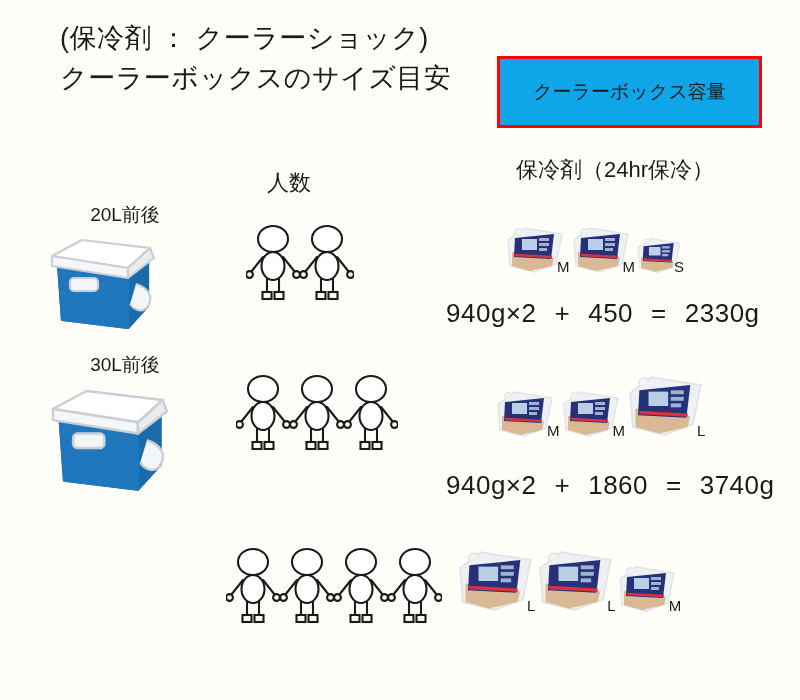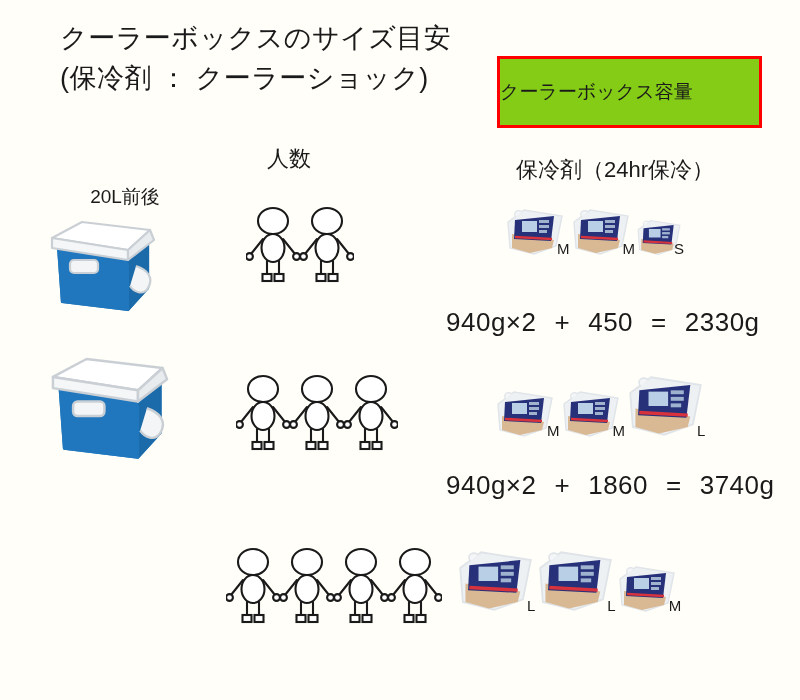--- a/index.html
+++ b/index.html
@@ -37,44 +37,45 @@
   }
 
   
   .note-box {
     position: absolute;
     left: 497px;
     top: 56px;
     width: 265px;
     height: 72px;
     border: 3px solid #ff0000;
-    background: #84cc16;
+    background: #0ea5e9;
     box-sizing: border-box;
     display: flex;
-    flex-direction: row;
+    flex-direction: column;
     align-items: center;
+    justify-content: center;
   }
   .note-line {
     font-size: 19px;
     line-height: 28px;
     white-space: nowrap;
   }
 
   
   .col-header {
     position: absolute;
     font-size: 22px;
     white-space: nowrap;
   }
-  #hdr-people { left: 267px; top: 144px; text-align: center; }
+  #hdr-people { left: 267px; top: 168px; text-align: center; }
   #hdr-ice    { left: 516px; top: 155px; }
 
   
   .row { position: absolute; left: 0; width: 800px; }
-  #row-0 { top: 184px; height: 160px; }
+  #row-0 { top: 202px; height: 160px; }
   #row-1 { top: 352px; height: 165px; }
   #row-2 { top: 525px; height: 175px; }
 
   
   .cooler-cell {
     position: absolute;
     left: 30px;
     top: 0;
     width: 190px;
     text-align: center;
@@ -121,34 +122,34 @@
     z-index: 3;
   }
 
   
   .equation {
     position: absolute;
     font-size: 26px;
     white-space: nowrap;
     letter-spacing: 0.5px;
   }
-  #eq-0 { left: 446px; top: 307px; }
+  #eq-0 { left: 446px; top: 298px; }
   #eq-1 { left: 446px; top: 462px; margin-top: 8px; }
   #eq-2 { left: 446px; top: 654px; }
   .eq-part { display: inline-block; }
   .eq-gap { display: inline-block; width: 18px; }
 </style>
 </head>
 <body>
 
 <div id="page">
 
   <div class="title-block">
+    <div class="title-line">(保冷剤 ： クーラーショック)</div>
     <div class="title-line">クーラーボックスのサイズ目安</div>
-    <div class="title-line">(保冷剤 ： クーラーショック)</div>
   </div>
 
   <div class="note-box">
     <div class="note-line">クーラーボックス容量</div>
   </div>
 
   <div class="col-header" id="hdr-people">人数</div>
   <div class="col-header" id="hdr-ice">保冷剤（24hr保冷）</div>
 
   <div class="row" id="row-0">
@@ -245,20 +246,21 @@
       <path d="M11 31 L48 33" stroke="#d8323c" stroke-width="2.6" fill="none"></path>
       <path d="M12 11 C8 6 14 3 18 6" fill="#f3f5f7" stroke="#dfe4e8" stroke-width="1.2"></path>
     </g>
   </svg>
           <span class="pack-size">S</span>
         </div>
       </div>
     </div>
   <div class="row" id="row-1">
       <div class="cooler-cell">
+        <div class="cooler-label">30L前後</div>
         <div class="cooler-wrap">
           <svg width="132" height="108" viewBox="0 0 118 96">
     <g stroke="#c9cfd4" stroke-width="2.2" stroke-linejoin="round">
       <path d="M14 30 L18 86 L84 94 L104 72 L104 26 Z" fill="#2077be" stroke="#2077be"></path>
       <path d="M84 94 L84 48 L104 26 L104 72 Z" fill="#1b6aa9" stroke="#1b6aa9"></path>
       <path d="M14 30 L18 86 L84 94 L84 48 Z" fill="#2077be" stroke="#2077be"></path>
       <path d="M8 22 L38 6 L106 14 L84 34 Z" fill="#ffffff"></path>
       <path d="M8 22 L8 32 L84 44 L84 34 Z" fill="#f4f6f7"></path>
       <path d="M84 34 L84 44 L110 24 L106 14 Z" fill="#e8ecee"></path>
       <rect x="26" y="44" width="28" height="13" rx="4" fill="#f3f5f6"></rect>

